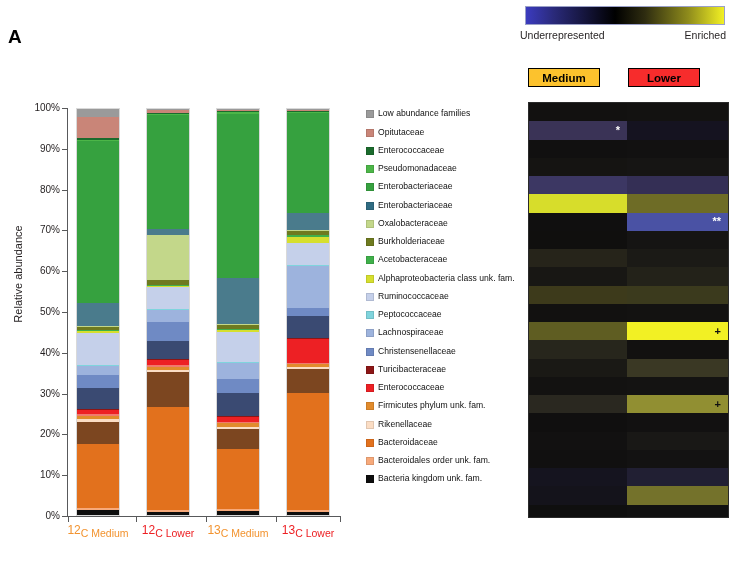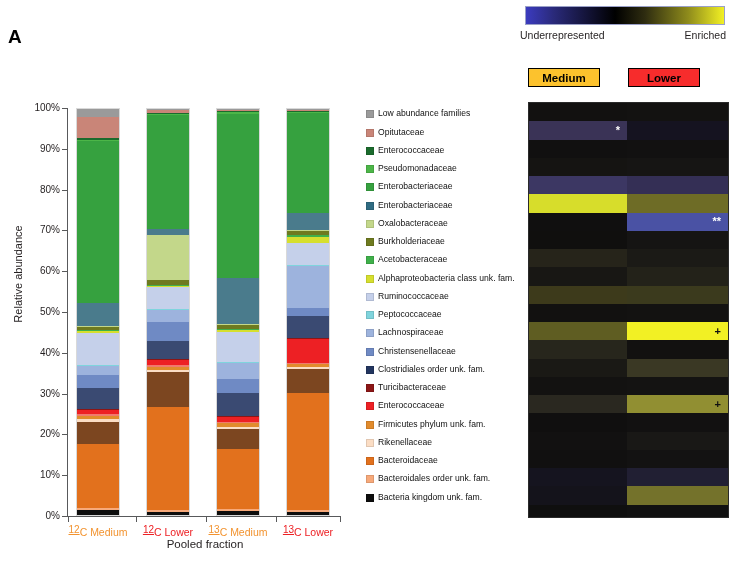--- a/index.html
+++ b/index.html
@@ -87,21 +87,21 @@
 
   .x-cat-label {
     position: absolute;
     top: 524px;
     width: 90px;
     text-align: center;
     font-size: 10.5px;
     line-height: 12px;
     white-space: nowrap;
   }
-  .x-cat-label sup { font-size: 10px; vertical-align: 3px; text-decoration: underline; }
+  .x-cat-label sup { font-size: 12px; vertical-align: 3px; }
 
   
   #legend { position: absolute; left: 366px; top: 100px; width: 150px; }
   .legend-row {
     display: flex;
     align-items: flex-end;
     height: 18.25px;
   }
   .legend-swatch {
     width: 8px; height: 8px;
@@ -326,21 +326,20 @@
         </div>
       </div>
 
     <div id="x-cat-labels">
         <div class="x-cat-label" style="left: 53px; color: rgb(242, 147, 47);"><sup>12</sup>C Medium</div>
         <div class="x-cat-label" style="left: 123px; color: rgb(237, 32, 36);"><sup>12</sup>C Lower</div>
         <div class="x-cat-label" style="left: 193px; color: rgb(242, 147, 47);"><sup>13</sup>C Medium</div>
         <div class="x-cat-label" style="left: 263px; color: rgb(237, 32, 36);"><sup>13</sup>C Lower</div>
       </div>
 
-    <div id="x-axis-title">Pooled fraction</div>
 
     <div id="legend">
         <div class="legend-row">
           <span class="legend-swatch" style="background: rgb(154, 154, 154);"></span>
           <span class="legend-label">Low abundance families</span>
         </div>
         <div class="legend-row">
           <span class="legend-swatch" style="background: rgb(201, 133, 120);"></span>
           <span class="legend-label">Opitutaceae</span>
         </div>
@@ -384,24 +383,20 @@
           <span class="legend-swatch" style="background: rgb(127, 212, 221);"></span>
           <span class="legend-label">Peptococcaceae</span>
         </div>
         <div class="legend-row">
           <span class="legend-swatch" style="background: rgb(157, 179, 221);"></span>
           <span class="legend-label">Lachnospiraceae</span>
         </div>
         <div class="legend-row">
           <span class="legend-swatch" style="background: rgb(111, 138, 196);"></span>
           <span class="legend-label">Christensenellaceae</span>
-        </div>
-        <div class="legend-row">
-          <span class="legend-swatch" style="background: rgb(34, 53, 95);"></span>
-          <span class="legend-label">Clostridiales order unk. fam.</span>
         </div>
         <div class="legend-row">
           <span class="legend-swatch" style="background: rgb(140, 22, 22);"></span>
           <span class="legend-label">Turicibacteraceae</span>
         </div>
         <div class="legend-row">
           <span class="legend-swatch" style="background: rgb(237, 32, 36);"></span>
           <span class="legend-label">Enterococcaceae</span>
         </div>
         <div class="legend-row">

